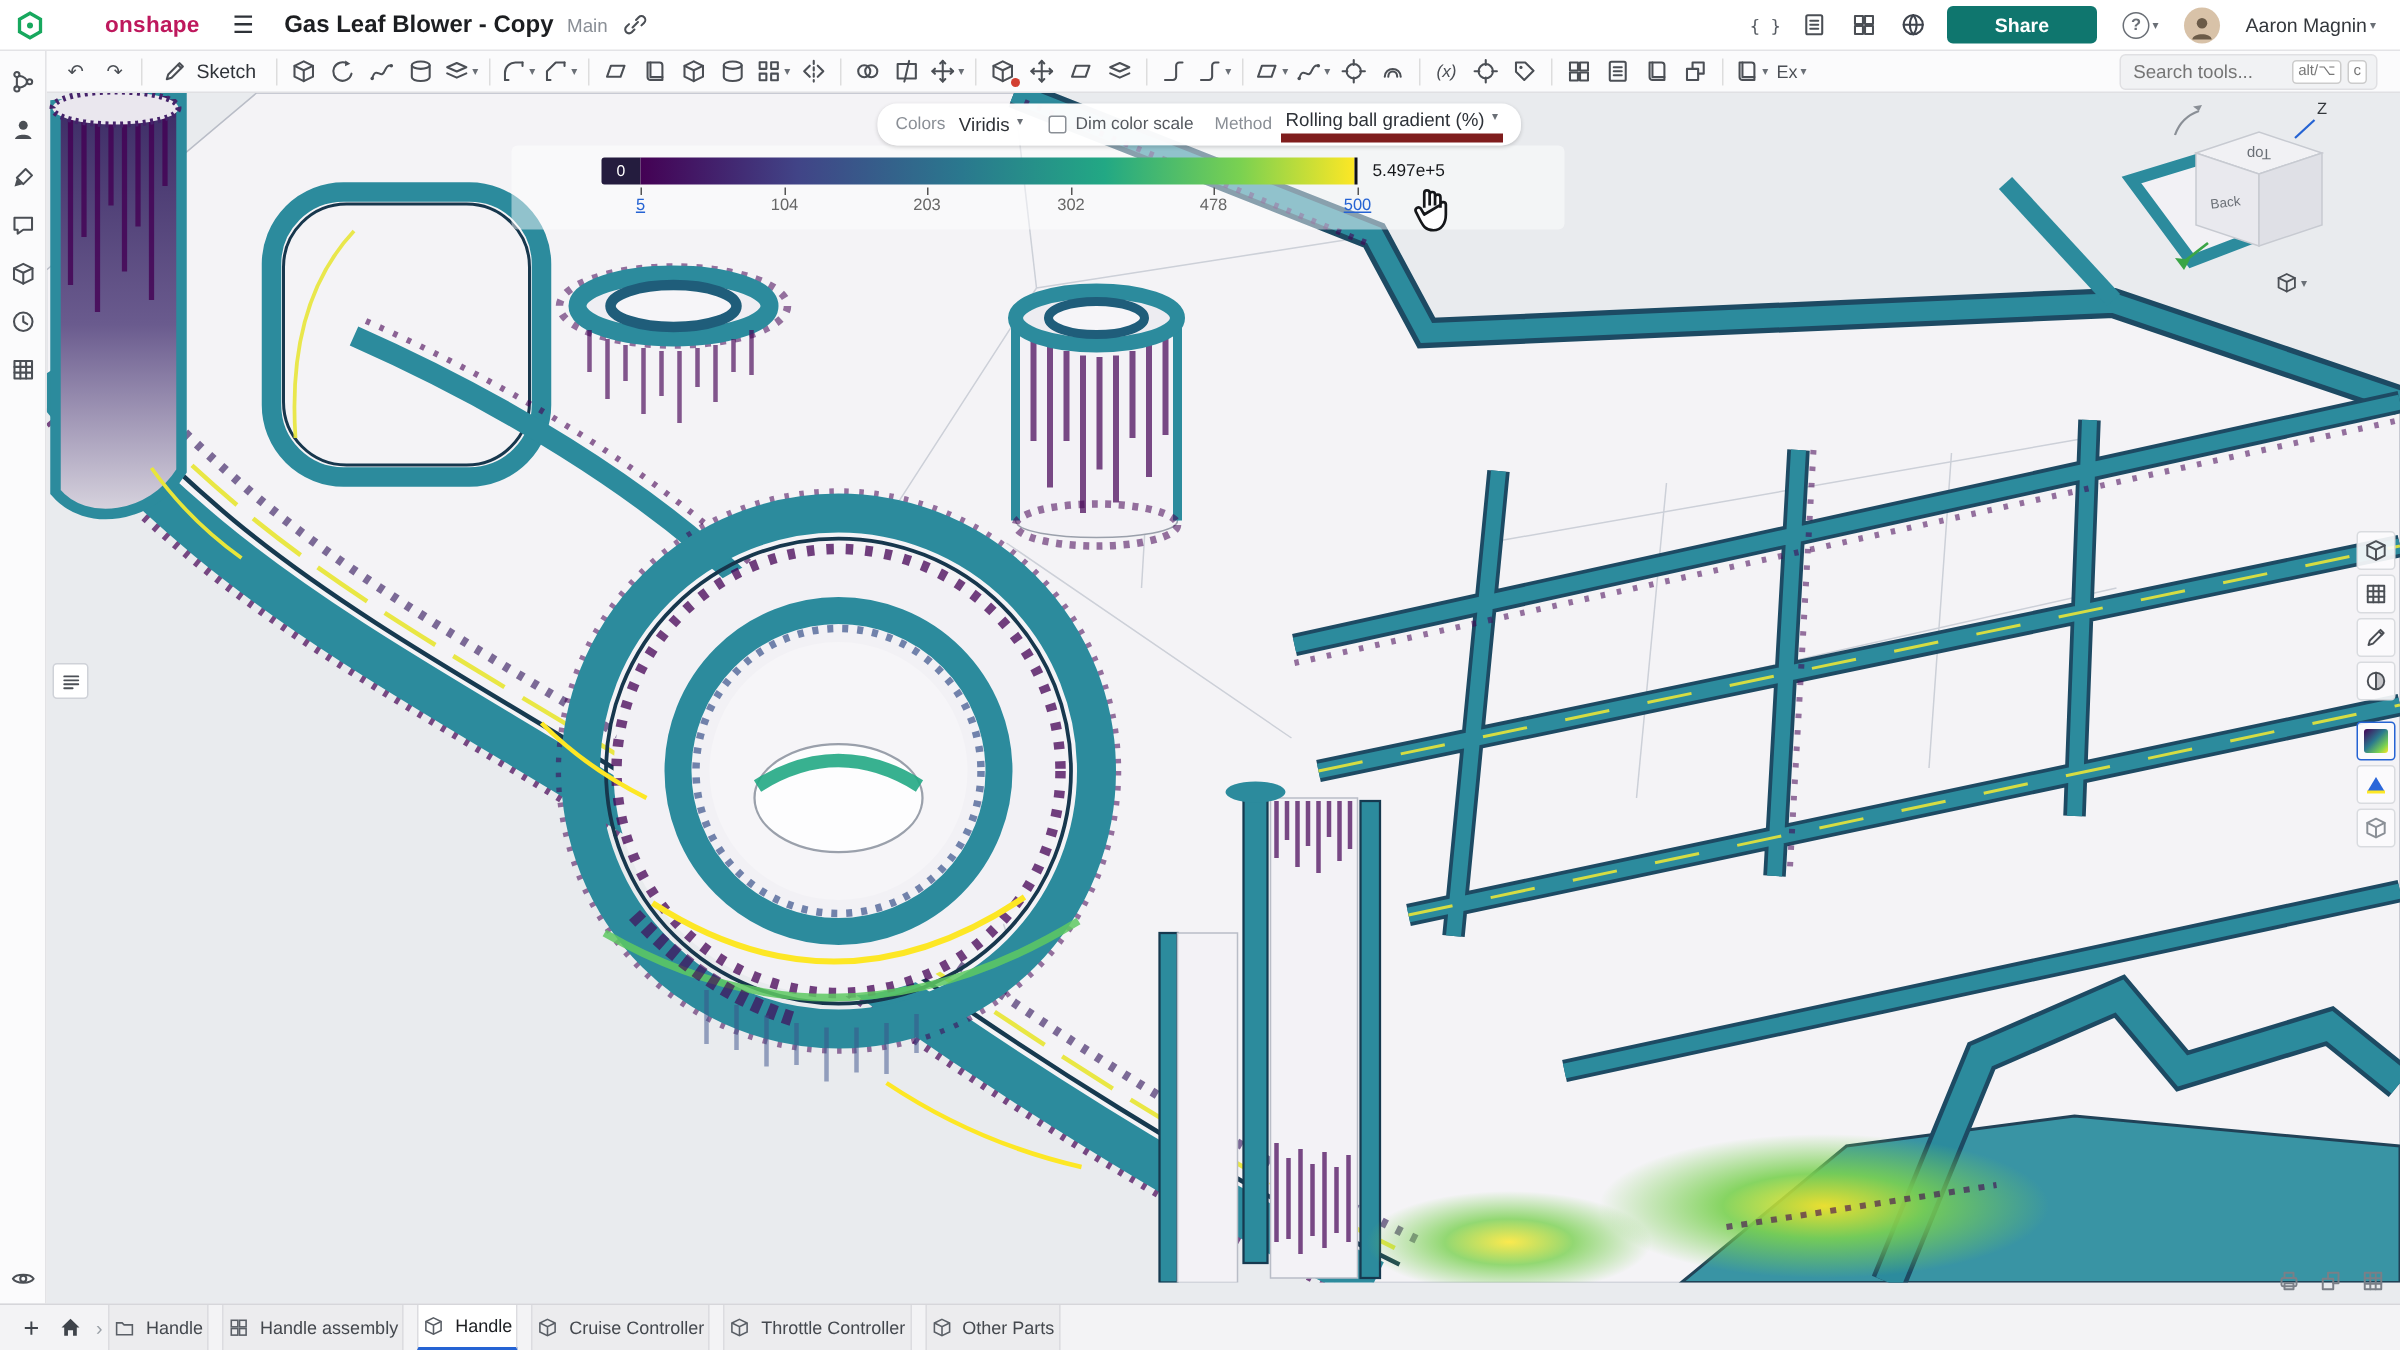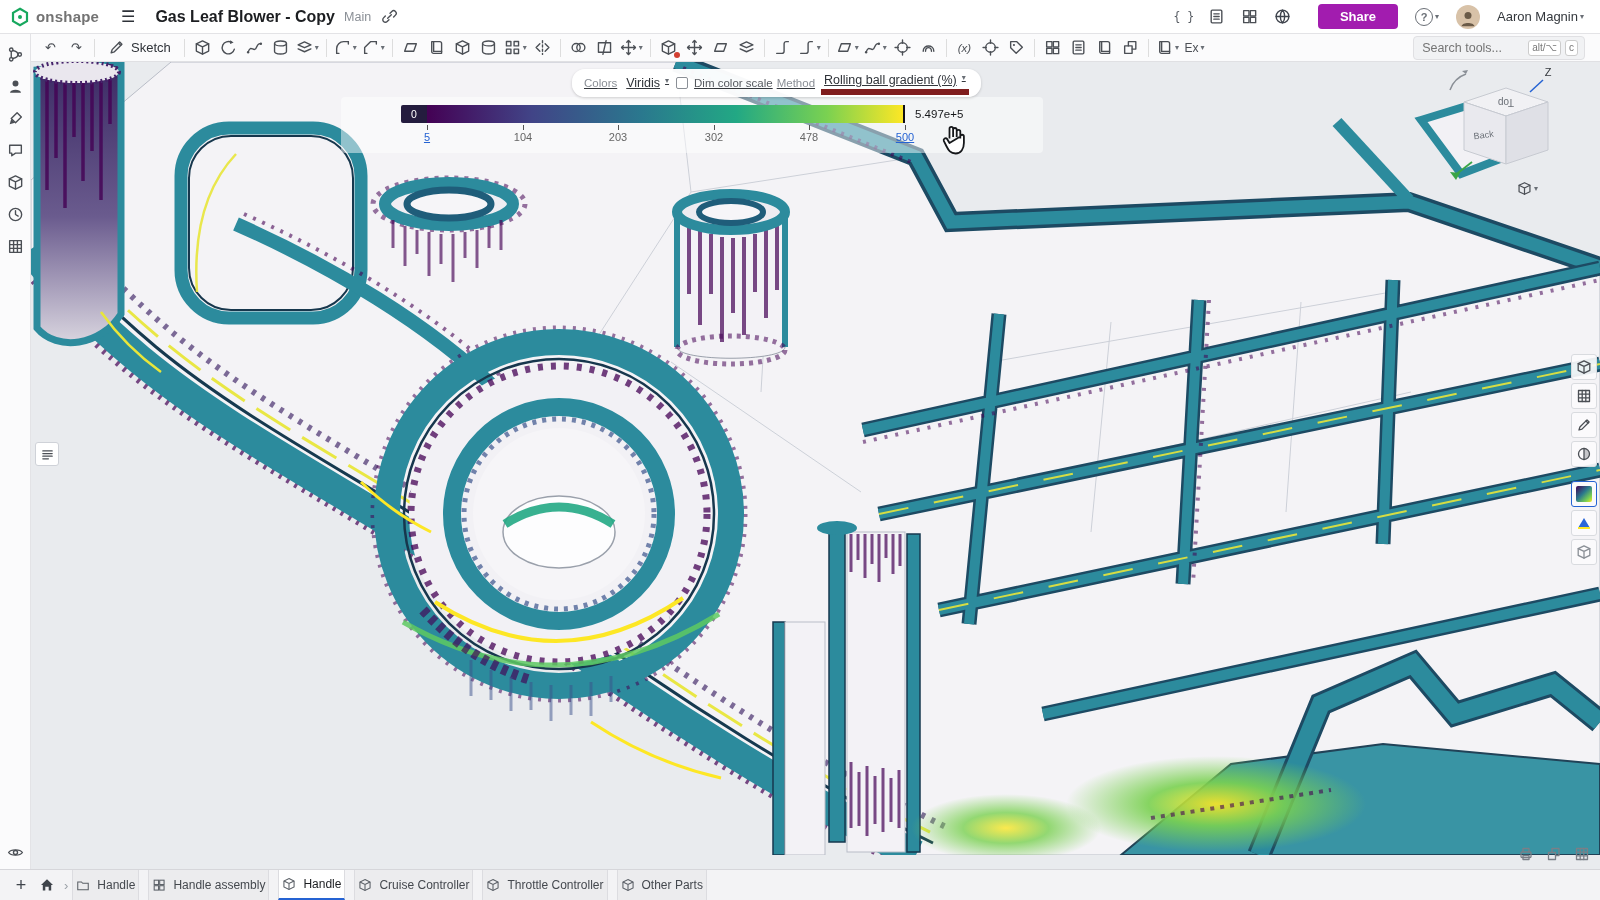--- a/index.html
+++ b/index.html
@@ -3,31 +3,31 @@
 <meta charset="utf-8">
 <style>
   html,body{margin:0;padding:0;width:1600px;height:900px;overflow:hidden;
     font-family:"Liberation Sans",sans-serif;background:#e9ebee;position:relative;}
   *{box-sizing:border-box;}
 
   
   .header{position:absolute;top:0;left:0;right:0;height:34px;background:#fff;
     border-bottom:1px solid #e3e3e6;display:flex;align-items:center;padding:0 10px;z-index:40;}
   .logo{display:flex;align-items:center;gap:6px;margin-right:16px;}
-  .logo-text{font-size:15px;color:#737373;font-weight:700;letter-spacing:.2px;}
+  .logo-text{font-size:15px;color:#be185d;font-weight:700;letter-spacing:.2px;margin-left:34px;}
   .hamburger{font-size:16px;color:#2e3238;margin-right:14px;cursor:pointer;background:none;border:none;}
   .doc-title{font-size:16px;font-weight:700;color:#1c1e21;margin-right:9px;}
   .doc-branch{font-size:12.5px;color:#8a8f96;margin-right:7px;}
   .header-right{margin-left:auto;display:flex;align-items:center;gap:11px;}
   .hicon{width:22px;height:22px;display:flex;align-items:center;justify-content:center;color:#565b62;
     background:none;border:none;padding:0;}
   .hicon svg{width:17px;height:17px;}
   .braces{font-family:"DejaVu Sans Mono",monospace;font-size:11.5px;color:#565b62;}
-  .share-btn{background:#a21caf;color:#fff;font-size:13px;font-weight:600;height:25px;
-    padding:0 22px;border-radius:4px;border:none;margin-left:13px;}
+  .share-btn{background:#0f766e;color:#fff;font-size:13px;font-weight:600;height:25px;
+    padding:0 32px;border-radius:4px;border:none;}
   .help-wrap{display:flex;align-items:center;gap:2px;background:none;border:none;color:#565b62;}
   .help-circle{width:18px;height:18px;border:1.5px solid #6a6f76;border-radius:50%;
     font-size:11px;display:flex;align-items:center;justify-content:center;color:#6a6f76;font-weight:700;}
   .avatar{width:24px;height:24px;border-radius:50%;background:#d8c2a8;overflow:hidden;
     display:flex;align-items:flex-end;justify-content:center;border:none;padding:0;}
   .avatar svg{width:20px;height:20px;color:#6b5b48;}
   .user-name{font-size:13px;color:#33373c;}
   .car{font-size:8px;color:#6a6f76;}
 
   
@@ -57,28 +57,28 @@
   .lbtn svg{width:17px;height:17px;}
   .lrail-spacer{flex:1;}
 
   
   .canvas{position:absolute;top:62px;left:31px;right:0;bottom:31px;overflow:hidden;background:#e9ebee;}
   .model-svg{position:absolute;inset:0;}
 
   
   .scale-backdrop{position:absolute;left:310px;top:35px;width:702px;height:56px;
     background:rgba(255,255,255,.48);border-radius:4px;z-index:6;}
-  .analysis-bar{position:absolute;left:541px;top:7px;height:28px;background:rgba(255,255,255,.97);
+  .analysis-bar{position:absolute;left:554px;top:7px;height:28px;background:rgba(255,255,255,.97);
     border-radius:13px;box-shadow:0 1px 3px rgba(0,0,0,.18);display:flex;align-items:center;
-    padding:0 12px;z-index:8;font-size:12.5px;color:#33373c;text-decoration:underline;}
+    padding:0 12px;z-index:8;font-size:12.5px;color:#33373c;}
   .lab{color:#8a8f96;font-size:11.5px;}
   .dd{display:flex;gap:5px;color:#2e3238;background:none;border:none;font-size:12.5px;padding:2px 3px;}
   .dd.method{border-bottom:6px solid #7f1d1d;}
   .chk{width:12px;height:12px;border:1.5px solid #8a8f96;border-radius:2px;background:#fff;margin-right:6px;}
-  .m6{margin-left:6px;} .m14{margin-left:4px;}
+  .m6{margin-left:6px;} .m14{margin-left:14px;}
   .min-chip{position:absolute;left:370px;top:43px;width:26px;height:18px;background:#241c3e;color:#fff;
     font-size:10.5px;display:flex;align-items:center;justify-content:center;border-radius:2px 0 0 2px;z-index:8;}
   .grad-bar{position:absolute;left:396px;top:43px;width:478px;height:18px;z-index:8;
     background:linear-gradient(90deg,#440154 0%,#414487 22%,#2a788e 45%,#22a884 65%,#7ad151 84%,#fde725 100%);
     border-right:2px solid #101018;}
   .max-label{position:absolute;left:884px;top:46px;font-size:11.5px;color:#15171a;z-index:8;}
   .tickline{position:absolute;top:63px;width:1px;height:5px;background:#555;z-index:8;}
   .ticklabel{position:absolute;top:69px;font-size:11px;color:#666;transform:translateX(-50%);z-index:8;}
   .ticklabel.edit{color:#2563d3;text-decoration:underline;}
   .hand{position:absolute;left:905px;top:60px;width:36px;height:36px;z-index:12;}

